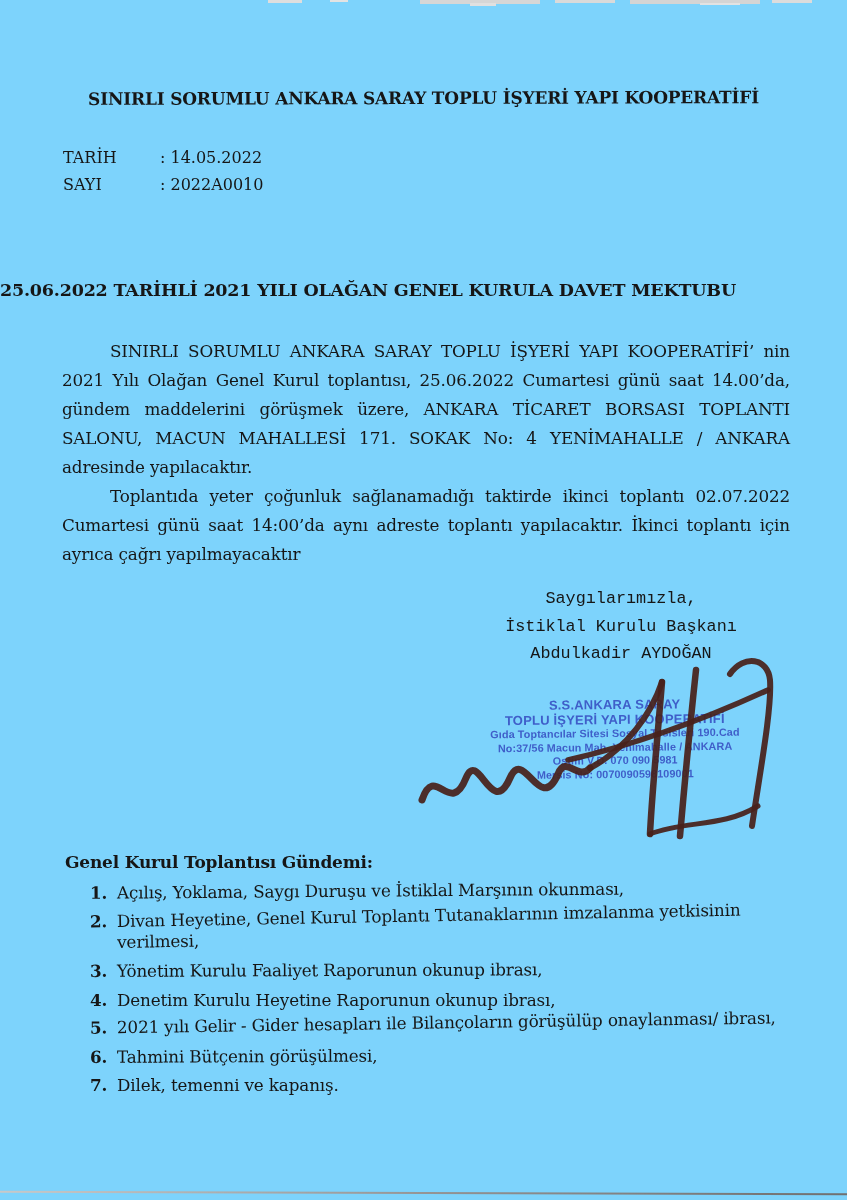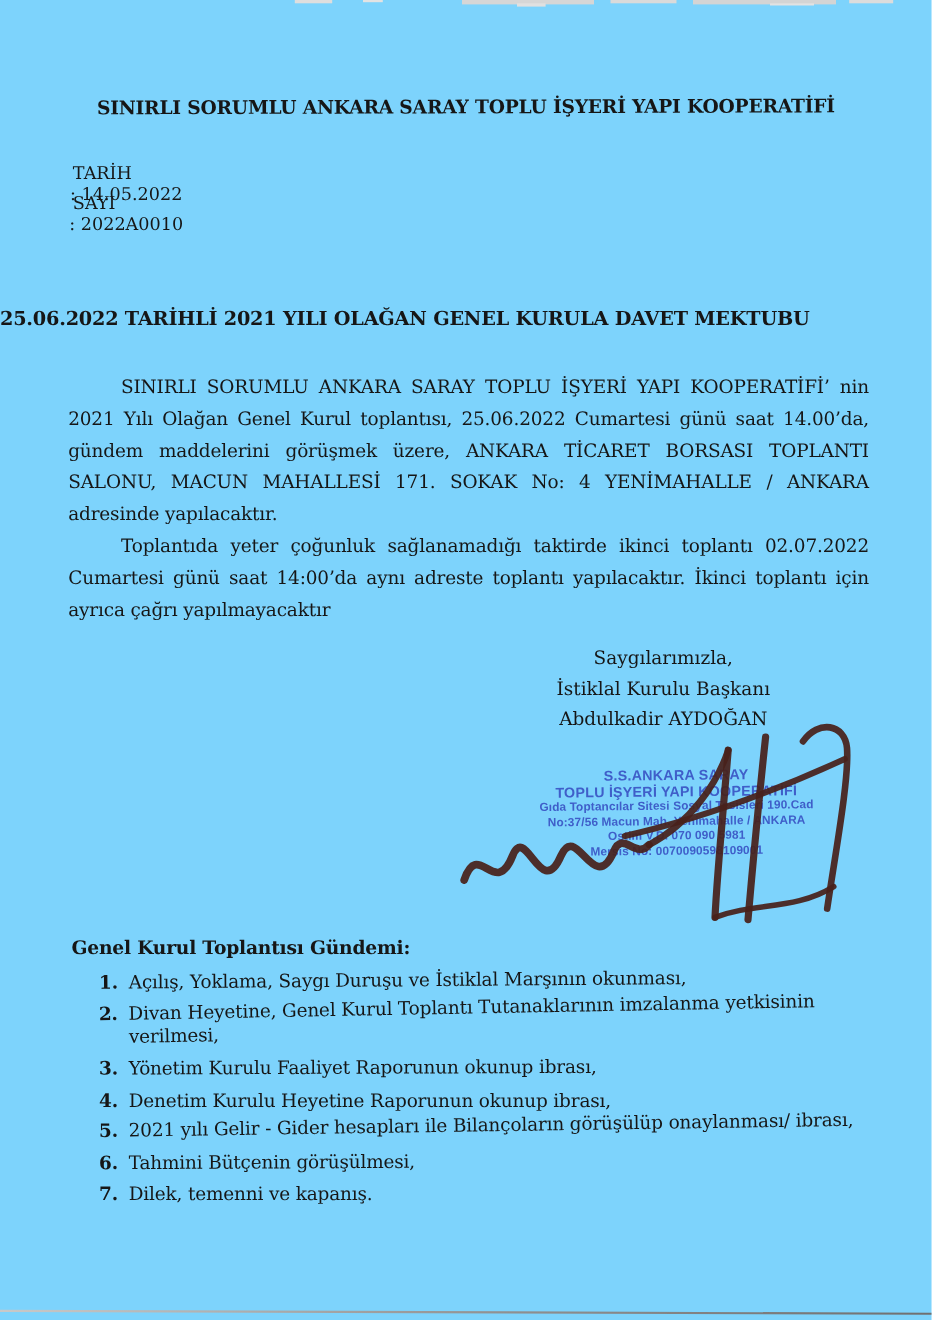--- a/index.html
+++ b/index.html
@@ -23,35 +23,35 @@
     position:absolute;left:-4px;bottom:6px;width:860px;height:2px;
     background:linear-gradient(to right,#c9c9c9,#8f8f8f 55%,#6f6f6f);
     transform:rotate(0.18deg);
   }
   .doc-title{
     position:absolute;top:88px;left:0;width:100%;
     text-align:center;font-weight:bold;font-size:17px;letter-spacing:-0.2px;
     transform:rotate(-0.15deg);
   }
   .meta{position:absolute;top:148px;left:63px;font-size:16px;}
-  .meta-row{display:flex;height:27px;align-items:center;flex-direction:column;}
+  .meta-row{display:flex;height:27px;align-items:flex-start;}
   .meta-label{width:97px;}
   .subject{
     position:absolute;top:280px;left:0;width:100%;
     text-align:left;font-weight:bold;font-size:17.5px;letter-spacing:-0.2px;
   }
   .body-text{
     position:absolute;top:337px;left:62px;width:728px;
     font-size:16.8px;line-height:29px;text-align:justify;letter-spacing:-0.15px;
   }
   .body-text p{margin:0;text-indent:48px;}
   .b{font-weight:normal;}
   .closing{
-    position:absolute;top:585px;left:433px;width:340px;
-    text-align:center;font-size:16.8px;line-height:27.5px;
+    position:absolute;top:585px;left:451px;width:340px;
+    text-align:center;font-size:16.8px;line-height:27.5px;font-family:Liberation Mono, monospace;
   }
   .stamp{
     position:absolute;top:697px;left:448px;width:334px;
     text-align:center;color:var(--stamp-blue);
     font-family:"Liberation Sans","DejaVu Sans",sans-serif;
     font-weight:bold;
     transform:rotate(-0.6deg);
     opacity:0.92;
   }
   .stamp-line-lg{font-size:13px;line-height:15px;letter-spacing:0.2px;}

